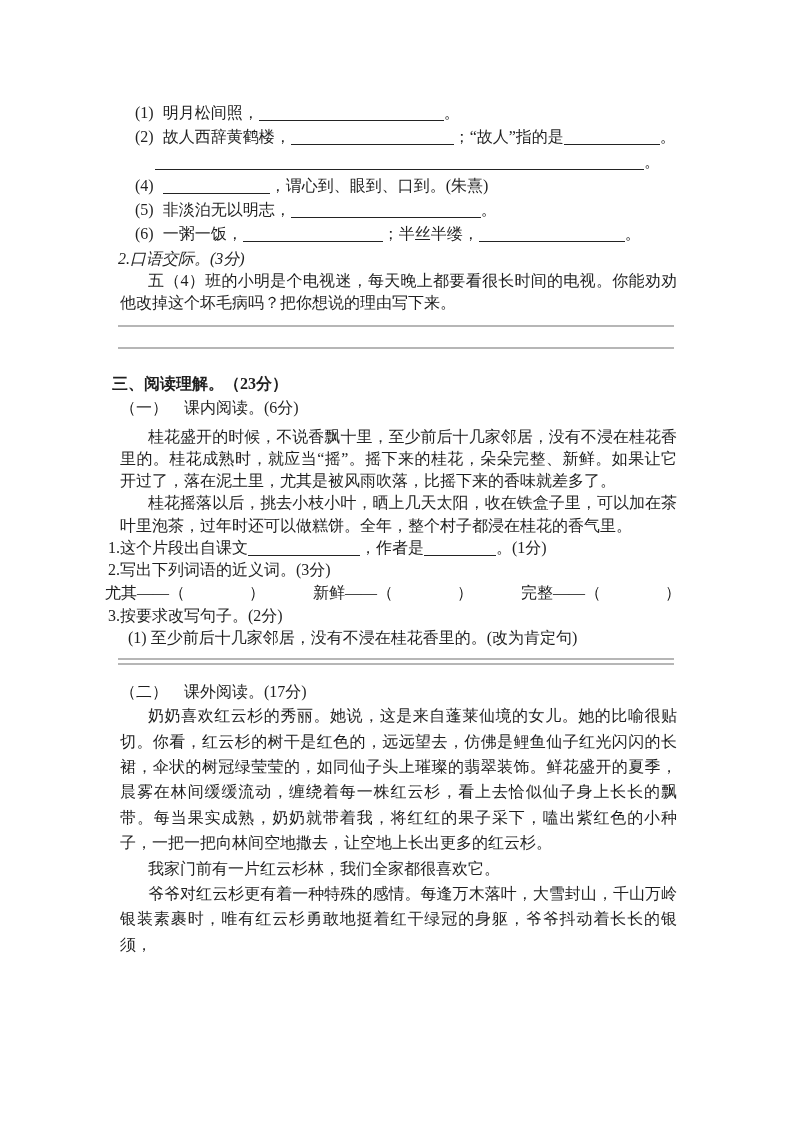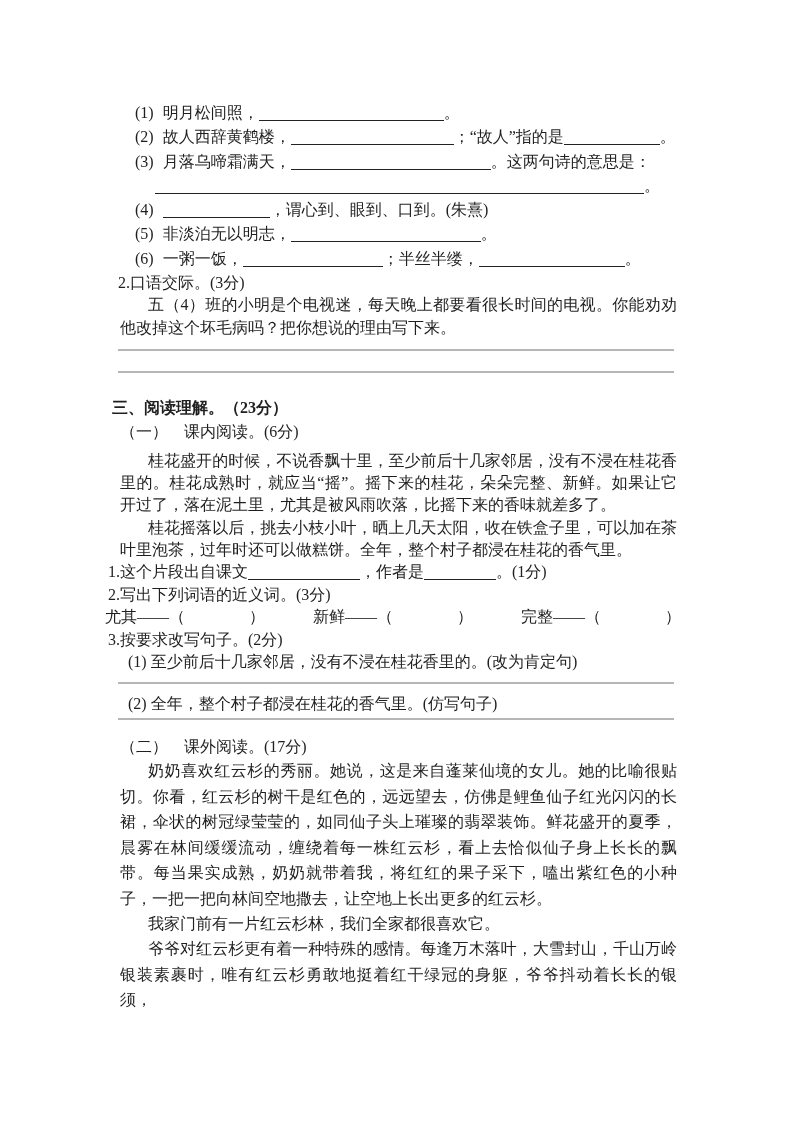--- a/index.html
+++ b/index.html
@@ -22,21 +22,21 @@
   .pline { height: 24.3px; line-height: 24.3px; white-space: nowrap; }
   .pnum { display: inline-block; margin-right: 9px; }
   .blank {
     display: inline-block;
     height: 15px;
     border-bottom: 1.4px solid #232323;
     vertical-align: -3px;
   }
   .pcont { margin-left: 20px; }
   
-  .oral-heading { margin-left: 118px; height: 23px; line-height: 23px; }
+  .oral-heading { margin-left: 118px; height: 23px; line-height: 23px; font-style: italic; }
   .para {
     margin-left: 120px;
     width: 557px;
     line-height: 22.2px;
     text-align: justify;
     text-indent: 28px;
   }
   .oral-para { line-height: 22.5px; }
   .answer-line {
     margin-left: 118px;
@@ -68,23 +68,20 @@
 
 <div class="page">
 
   <section class="poetry">
     <div class="pline">
       <span class="pnum">(1)</span><span>明月松间照，</span><span class="blank" style="width:185px"></span><span>。</span>
     </div>
     <div class="pline">
       <span class="pnum">(2)</span><span>故人西辞黄鹤楼，</span><span class="blank" style="width:163px"></span><span>；“故人”指的是</span><span class="blank" style="width:96px"></span><span>。</span>
     </div>
-    <div class="pline">
-      <span class="pnum">(3)</span><span>月落乌啼霜满天，</span><span class="blank" style="width:200px"></span><span>。这两句诗的意思是：</span>
-    </div>
     <div class="pline pcont">
       <span class="blank" style="width:489px"></span><span>。</span>
     </div>
     <div class="pline">
       <span class="pnum">(4)</span><span class="blank" style="width:107px"></span><span>，谓心到、眼到、口到。(朱熹)</span>
     </div>
     <div class="pline">
       <span class="pnum">(5)</span><span>非淡泊无以明志，</span><span class="blank" style="width:190px"></span><span>。</span>
     </div>
     <div class="pline">
@@ -108,21 +105,20 @@
       <p class="para">桂花摇落以后，挑去小枝小叶，晒上几天太阳，收在铁盒子里，可以加在茶叶里泡茶，过年时还可以做糕饼。全年，整个村子都浸在桂花的香气里。</p>
     </div>
     <div class="qline">
       <span>1.这个片段出自课文</span><span class="blank" style="width:112px"></span><span>，作者是</span><span class="blank" style="width:72px"></span><span>。(1分)</span>
     </div>
     <div class="qline">2.写出下列词语的近义词。(3分)</div>
     <div class="qline syn-line">尤其——（　　　　）　　　新鲜——（　　　　）　　　完整——（　　　　）</div>
     <div class="qline">3.按要求改写句子。(2分)</div>
     <div class="sub-line">(1) 至少前后十几家邻居，没有不浸在桂花香里的。(改为肯定句)</div>
     <div class="answer-line al-3"></div>
-    <div class="sub-line sub-gap">(2) 全年，整个村子都浸在桂花的香气里。(仿写句子)</div>
     <div class="answer-line al-4"></div>
 
     <div class="part-heading part2-heading">（二）　课外阅读。(17分)</div>
     <div>
       <p class="para para2">奶奶喜欢红云杉的秀丽。她说，这是来自蓬莱仙境的女儿。她的比喻很贴切。你看，红云杉的树干是红色的，远远望去，仿佛是鲤鱼仙子红光闪闪的长裙，伞状的树冠绿莹莹的，如同仙子头上璀璨的翡翠装饰。鲜花盛开的夏季，晨雾在林间缓缓流动，缠绕着每一株红云杉，看上去恰似仙子身上长长的飘带。每当果实成熟，奶奶就带着我，将红红的果子采下，嗑出紫红色的小种子，一把一把向林间空地撒去，让空地上长出更多的红云杉。</p>
       <p class="para para2">我家门前有一片红云杉林，我们全家都很喜欢它。</p>
       <p class="para para2">爷爷对红云杉更有着一种特殊的感情。每逢万木落叶，大雪封山，千山万岭银装素裹时，唯有红云杉勇敢地挺着红干绿冠的身躯，爷爷抖动着长长的银须，</p>
     </div>
   </section>
 

